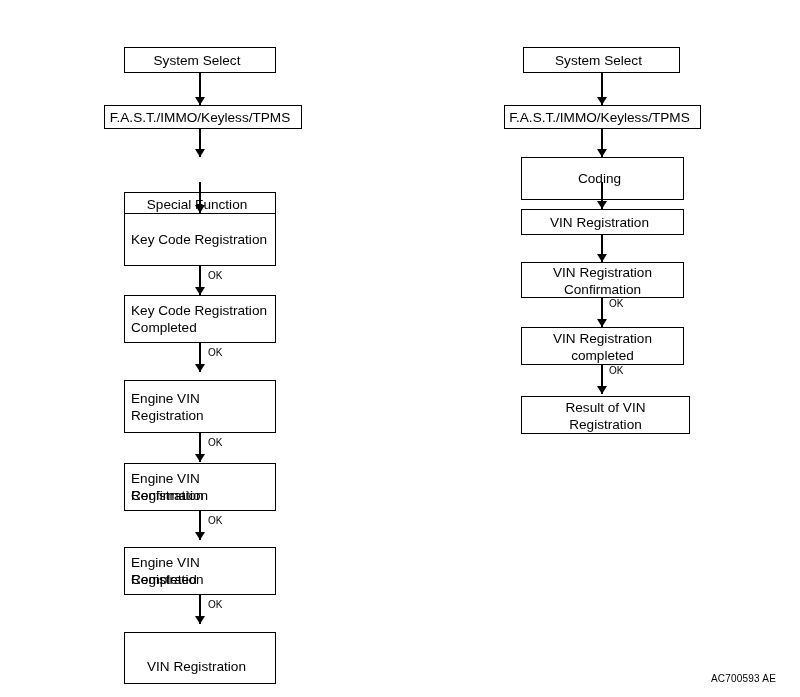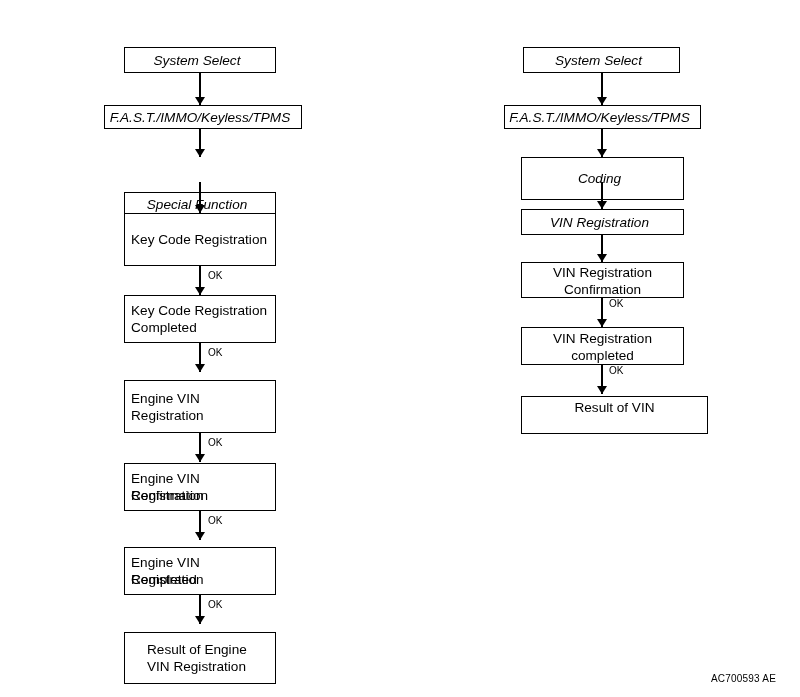--- a/index.html
+++ b/index.html
@@ -13,21 +13,21 @@
   .subtitle{position:absolute;font-size:14px;white-space:nowrap;}
 
   .box{position:absolute;box-sizing:border-box;border:1.6px solid #000;
        background:#fff;font-size:13.6px;line-height:17px;}
   .box .txt{position:absolute;left:0;right:0;}
   .box.center .txt{text-align:center;}
   .box.leftal .txt{text-align:left;}
   .box.vcenter{display:flex;align-items:center;}
   .box.vcenter .txt{position:static;width:100%;}
   .box.indent .txt{padding-left:22px;text-align:left;}
-  .pad{padding-left:0;padding-right:6px;font-style:italic;}
+  .pad{padding-left:0;padding-right:6px;}
 
   .conn{position:absolute;}
   .conn .line{position:absolute;left:0;top:0;width:1.7px;background:#000;}
   .conn .head{position:absolute;left:-4.1px;bottom:0;width:0;height:0;
               border-left:5px solid transparent;border-right:5px solid transparent;
               border-top:8px solid #000;}
   .oklab{position:absolute;font-size:10px;white-space:nowrap;}
 
   .footer{position:absolute;font-size:10px;font-weight:normal;letter-spacing:0.2px;
           white-space:nowrap;}
@@ -105,21 +105,20 @@
     <div class="txt" style="top:6px;padding-left:6px;">Engine VIN Registration</div>
     <div class="txt" style="top:23px;padding-left:6px;">Completed</div>
   </div>
   <div class="conn" style="left:199px;top:595px;height:29px;">
     <div class="line" style="height:29px;"></div>
       <div class="head"></div>
   </div>
   <div class="oklab" style="left:208px;top:599px;">OK</div>
 
   <div class="box indent" style="left:124px;top:632px;width:152px;height:52px;">
-    <div class="txt" style="top:8px;">Result of Engine</div>
     <div class="txt" style="top:25px;">VIN Registration</div>
   </div>
 
 
   <div class="box center vcenter pad" style="left:523px;top:47px;width:157px;height:26px;">
     <div class="txt">System Select</div>
   </div>
   <div class="conn" style="left:601px;top:73px;height:32px;">
     <div class="line" style="height:32px;"></div>
       <div class="head"></div>
@@ -162,19 +161,20 @@
   <div class="box center" style="left:521px;top:327px;width:163px;height:38px;">
     <div class="txt" style="top:2px;">VIN Registration</div>
     <div class="txt" style="top:19px;">completed</div>
   </div>
   <div class="conn" style="left:601px;top:365px;height:29px;">
     <div class="line" style="height:29px;"></div>
       <div class="head"></div>
   </div>
   <div class="oklab" style="left:609px;top:365px;">OK</div>
 
-  <div class="box center" style="left:521px;top:396px;width:187px;height:38px;">
+  <div class="box center" style="left:521px;top:396px;width:169px;height:38px;">
     <div class="txt" style="top:2px;">Result of VIN</div>
+    <div class="txt" style="top:19px;">Registration</div>
   </div>
 
   <div class="footer" style="left:711px;top:673px;">AC700593 AE</div>
 
 </div>
 
 </body></html>

